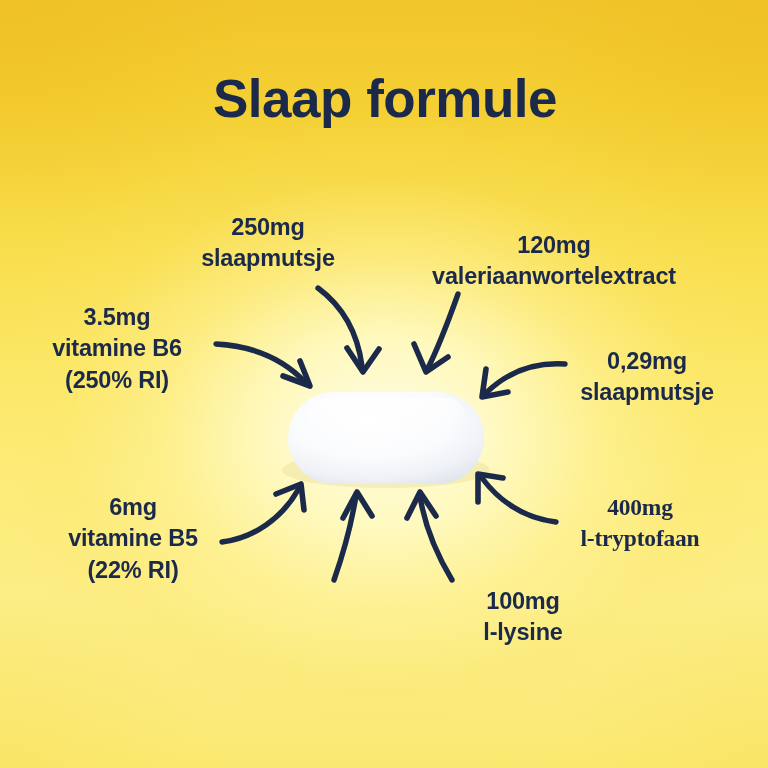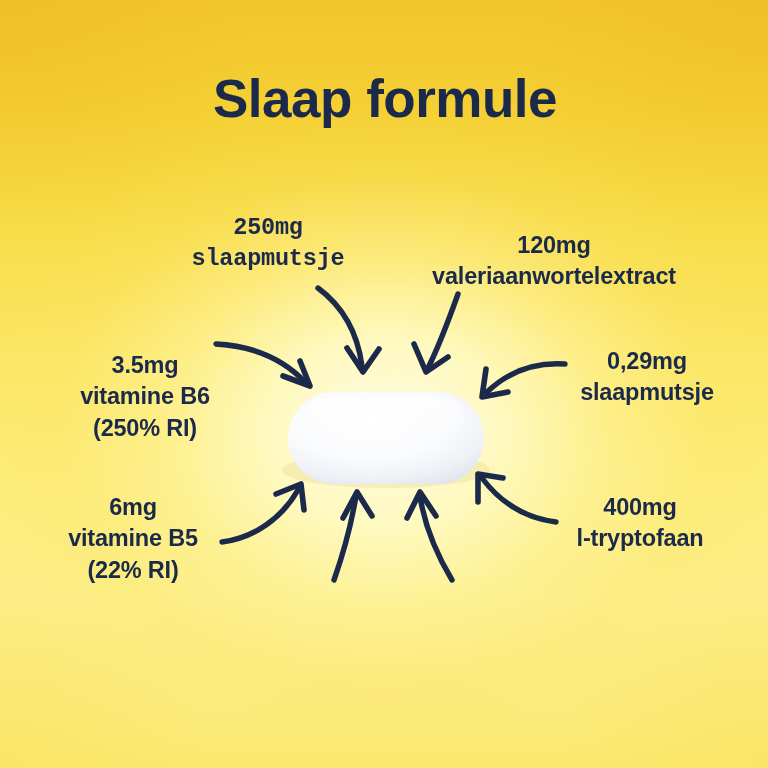--- a/index.html
+++ b/index.html
@@ -72,26 +72,26 @@
     position: absolute;
     color: #1B2A4A;
     font-size: 23.5px;
     font-weight: bold;
     line-height: 1.33;
     white-space: pre-line;
     letter-spacing: -0.2px;
   }
   .label.lbl-center { text-align: center; }
 
-  #lbl-slaapmutsje       { left: 158px; top: 212px; width: 220px; font-family: Liberation Mono, monospace; }
+  #lbl-slaapmutsje       { left: 158px; top: 212px; width: 220px; }
   #lbl-valeriaan         { left: 384px; top: 230px; width: 340px; }
-  #lbl-b6                { left: 36px;  top: 302px; width: 218px; margin-top: 48px; }
+  #lbl-b6                { left: 8px;  top: 302px; width: 218px; }
   #lbl-melatonine        { left: 548px; top: 346px; width: 198px; }
   #lbl-b5                { left: 28px;  top: 492px; width: 210px; }
-  #lbl-tryptofaan        { left: 540px; top: 492px; width: 200px; }
+  #lbl-tryptofaan        { left: 540px; top: 492px; width: 200px; font-family: Liberation Serif, serif; }
   #lbl-b3                { left: 196px; top: 586px; width: 218px; }
   #lbl-lysine            { left: 438px; top: 586px; width: 170px; }
 
   
   .vector-layer {
     position: absolute;
     inset: 0;
     width: 768px;
     height: 768px;
   }
@@ -205,14 +205,16 @@
 slaapmutsje</div>
 
   <div class="label lbl-center" id="lbl-b5">6mg
 vitamine B5
 (22% RI)</div>
 
   <div class="label lbl-center" id="lbl-tryptofaan">400mg
 l-tryptofaan</div>
 
 
+  <div class="label lbl-center" id="lbl-lysine">100mg
+l-lysine</div>
 
 </div>
 
 </body></html>

